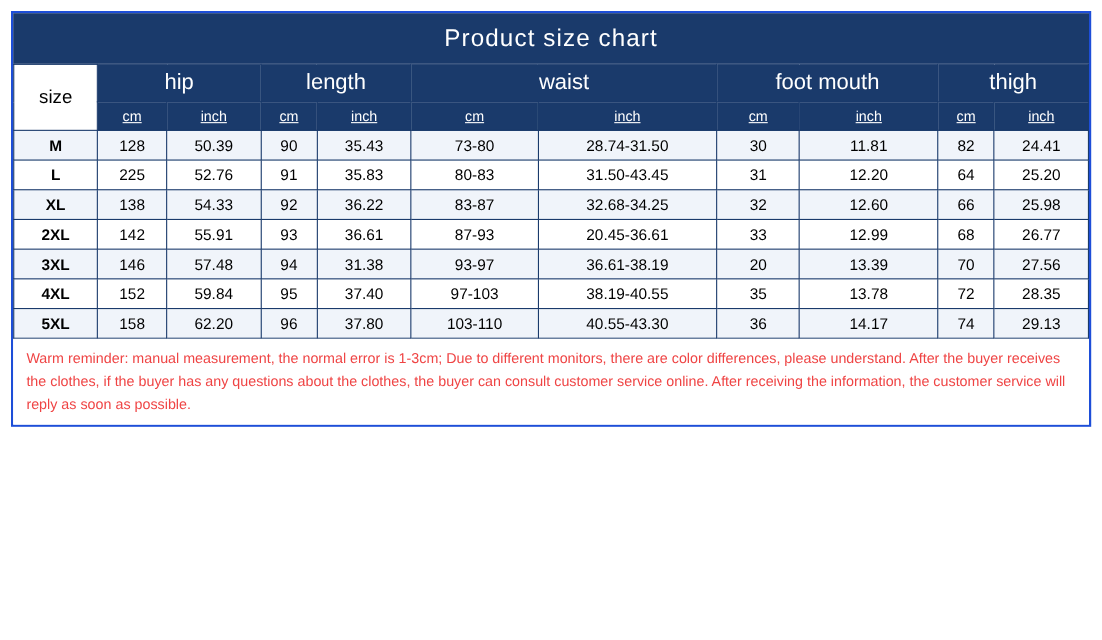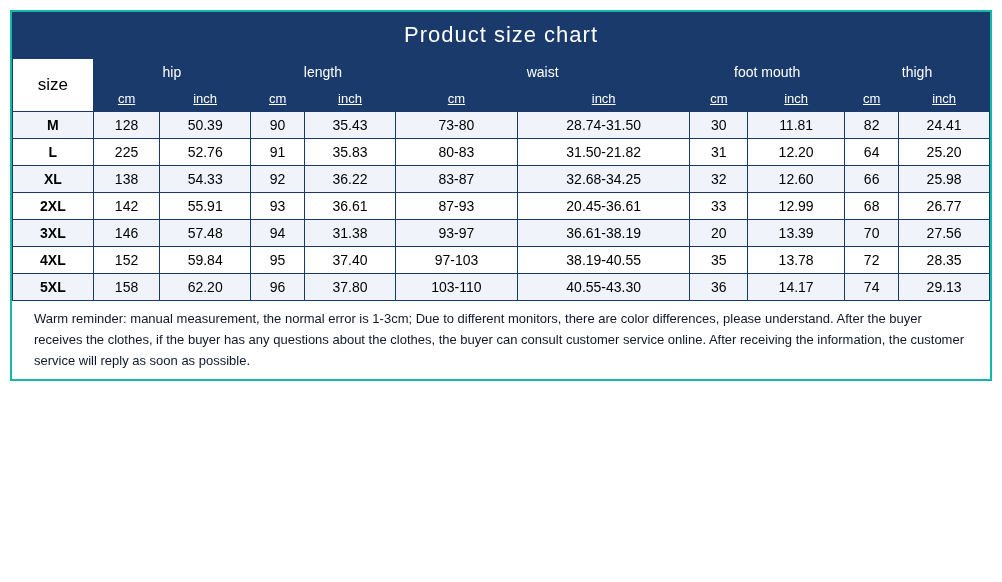--- a/index.html
+++ b/index.html
@@ -8,21 +8,21 @@
       font-family: Arial, sans-serif;
       width: 1002px;
       min-height: 582px;
     }
     .container {
       width: 1002px;
       padding: 10px;
       background: #fff;
     }
     .chart-wrapper {
-      border: 2px solid #14b8a6;
+      border: 2px solid #1d4ed8;
       width: 100%;
     }
     .chart-title {
       background: #1a3a6b;
       color: #fff;
       text-align: center;
       font-size: 22px;
       padding: 10px 0;
       font-weight: normal;
       letter-spacing: 1px;
@@ -34,21 +34,21 @@
     th, td {
       border: 1px solid #1a3a6b;
       text-align: center;
       padding: 5px 4px;
       font-size: 14px;
       color: #000;
     }
     .header-row-top th {
       background: #1a3a6b;
       color: #fff;
-      font-size: 14px;
+      font-size: 20px;
       font-weight: normal;
     }
     .header-row-top th.size-header {
       background: #fff;
       color: #000;
       font-size: 17px;
     }
     .header-row-sub th {
       background: #1a3a6b;
       color: #fff;
@@ -59,23 +59,23 @@
     .data-row td {
       background: #fff;
     }
     .data-row:nth-child(odd) td {
       background: #f0f4fa;
     }
     .data-row td:first-child {
       font-weight: bold;
     }
     .footer-text {
-      padding: 8px 22px;
+      padding: 8px 12px;
       font-size: 13px;
-      color: #0f172a;
+      color: #ef4444;
       line-height: 1.6;
       background: #fff;
     }
   </style>
 </head>
 <body>
 
 <div class="container">
   <div class="chart-wrapper">
     <div class="chart-title">Product size chart</div>
@@ -116,21 +116,21 @@
             <td>82</td>
             <td>24.41</td>
           </tr>
           <tr class="data-row">
             <td>L</td>
             <td>225</td>
             <td>52.76</td>
             <td>91</td>
             <td>35.83</td>
             <td>80-83</td>
-            <td>31.50-21.82</td>
+            <td>31.50-43.45</td>
             <td>31</td>
             <td>12.20</td>
             <td>64</td>
             <td>25.20</td>
           </tr>
           <tr class="data-row">
             <td>XL</td>
             <td>138</td>
             <td>54.33</td>
             <td>92</td>

